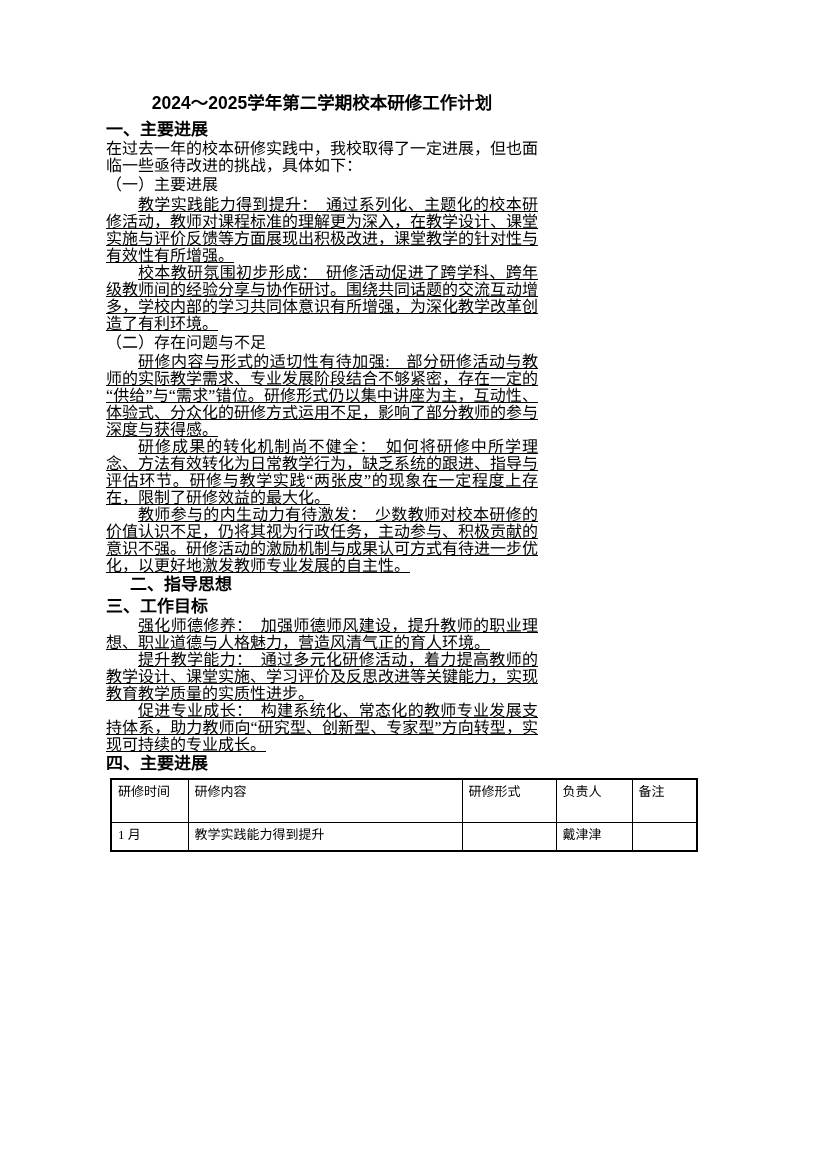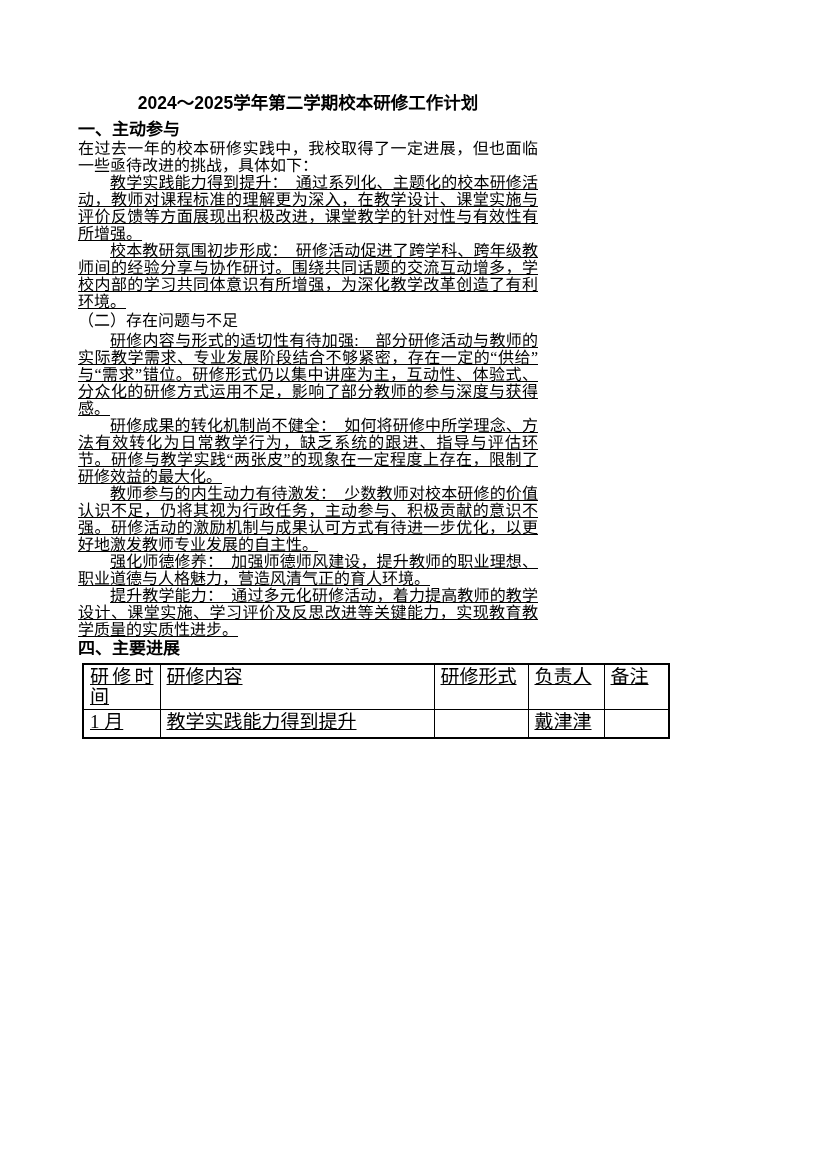--- a/index.html
+++ b/index.html
@@ -9,21 +9,21 @@
   }
   body {
     width: 827px;
     height: 1170px;
     overflow: hidden;
     color: #000000;
     font-family: "Liberation Serif", serif;
   }
   .content {
     box-sizing: border-box;
-    padding: 90px 117px 0 78px;
+    padding: 90px 117px 0 106px;
     width: 655px;
   }
   .doc-title {
     margin: 0 0 3px 0;
     text-align: center;
     font-family: "Liberation Sans", sans-serif;
     font-weight: bold;
     font-size: 17.5px;
     line-height: 26px;
   }
@@ -56,56 +56,59 @@
     border-collapse: collapse;
     table-layout: fixed;
     width: 586px;
     margin: 4px 0 0 4px;
     border: 2px solid #000000;
   }
   table.schedule td {
     border: 1.5px solid #000000;
     vertical-align: top;
     padding: 2px 6px 3px 6px;
-    font-size: 19px;
+    font-size: 13px;
     line-height: 19.5px;
     overflow: hidden;
-    text-decoration: underline;
   }
   td.cell-justify {
     text-align: justify;
   }
   tr.header-row td {
     height: 37px;
   }
   tr.data-row td {
     height: 22px;
   }
 </style>
 </head>
 <body>
 
 <div class="content">
 
   <h1 class="doc-title">2024～2025学年第二学期校本研修工作计划</h1>
 
-  <h2 class="sec-heading">一、主动参与</h2>
+  <h2 class="sec-heading">一、主要进展</h2>
   <p class="para">在过去一年的校本研修实践中，我校取得了一定进展，但也面临一些亟待改进的挑战，具体如下：</p>
 
+  <p class="sub-heading">（一）主要进展</p>
   <p class="para indent">教学实践能力得到提升：　通过系列化、主题化的校本研修活动，教师对课程标准的理解更为深入，在教学设计、课堂实施与评价反馈等方面展现出积极改进，课堂教学的针对性与有效性有所增强。</p>
   <p class="para indent">校本教研氛围初步形成：　研修活动促进了跨学科、跨年级教师间的经验分享与协作研讨。围绕共同话题的交流互动增多，学校内部的学习共同体意识有所增强，为深化教学改革创造了有利环境。</p>
 
   <p class="sub-heading">（二）存在问题与不足</p>
   <p class="para indent">研修内容与形式的适切性有待加强:　部分研修活动与教师的实际教学需求、专业发展阶段结合不够紧密，存在一定的“供给”与“需求”错位。研修形式仍以集中讲座为主，互动性、体验式、分众化的研修方式运用不足，影响了部分教师的参与深度与获得感。</p>
   <p class="para indent">研修成果的转化机制尚不健全：　如何将研修中所学理念、方法有效转化为日常教学行为，缺乏系统的跟进、指导与评估环节。研修与教学实践“两张皮”的现象在一定程度上存在，限制了研修效益的最大化。</p>
   <p class="para indent">教师参与的内生动力有待激发：　少数教师对校本研修的价值认识不足，仍将其视为行政任务，主动参与、积极贡献的意识不强。研修活动的激励机制与成果认可方式有待进一步优化，以更好地激发教师专业发展的自主性。</p>
 
+  <h2 class="sec-heading indented">二、指导思想</h2>
 
+  <h2 class="sec-heading">三、工作目标</h2>
   <p class="para indent">强化师德修养：　加强师德师风建设，提升教师的职业理想、职业道德与人格魅力，营造风清气正的育人环境。</p>
   <p class="para indent">提升教学能力：　通过多元化研修活动，着力提高教师的教学设计、课堂实施、学习评价及反思改进等关键能力，实现教育教学质量的实质性进步。</p>
+  <p class="para indent">促进专业成长：　构建系统化、常态化的教师专业发展支持体系，助力教师向“研究型、创新型、专家型”方向转型，实现可持续的专业成长。</p>
 
   <h2 class="sec-heading">四、主要进展</h2>
 
   <table class="schedule">
     <colgroup>
       <col style="width:77px">
       <col style="width:274px">
       <col style="width:94px">
       <col style="width:76px">
       <col style="width:65px">

